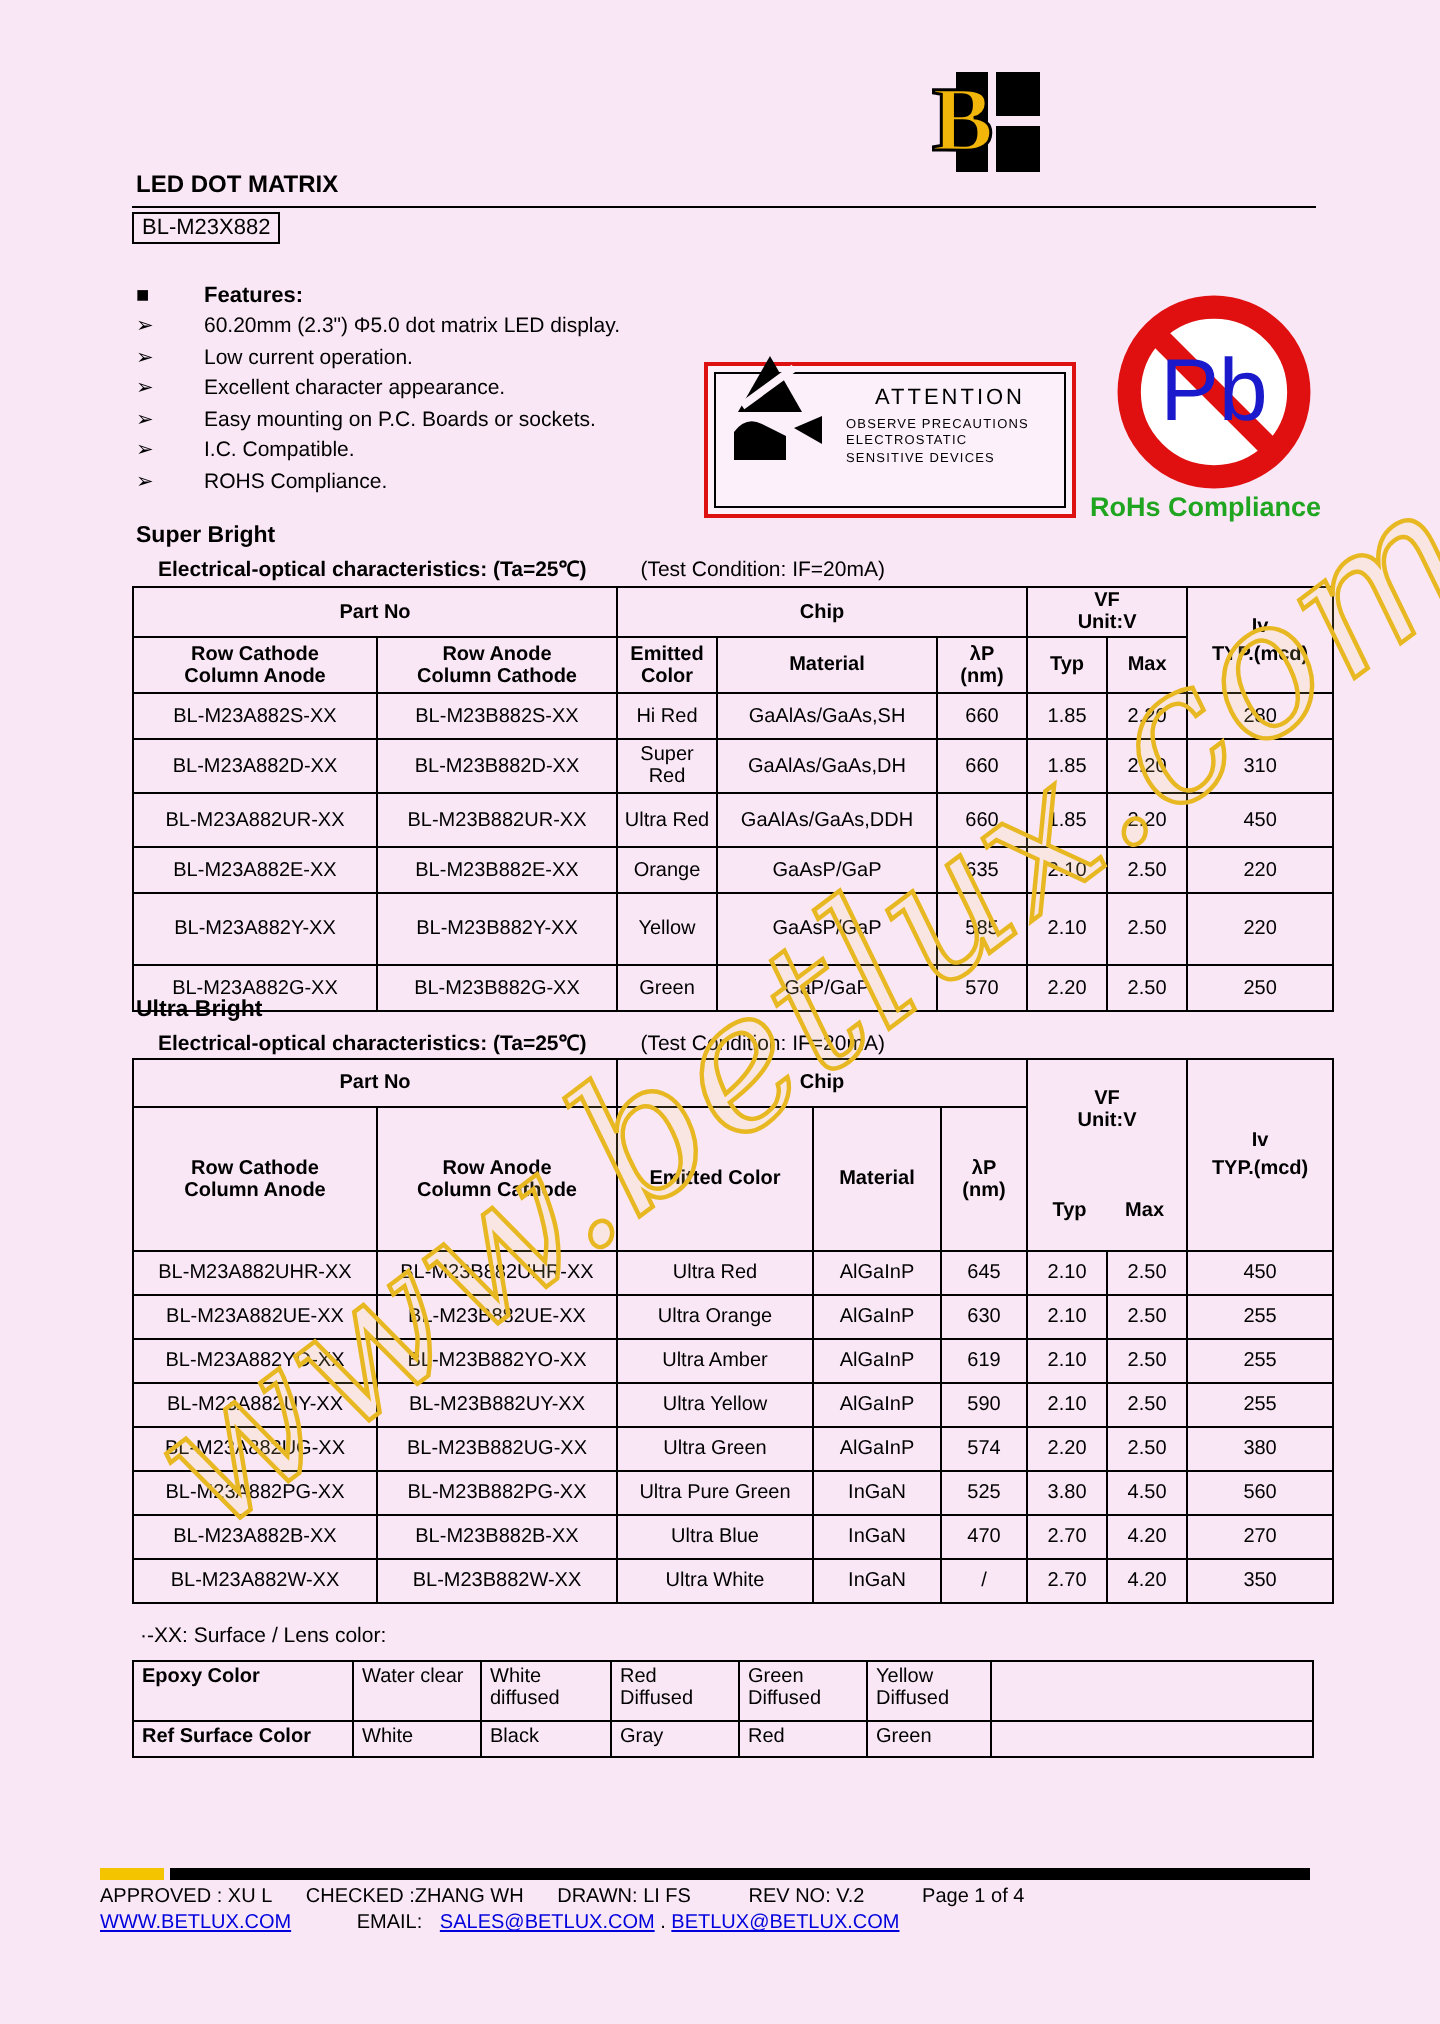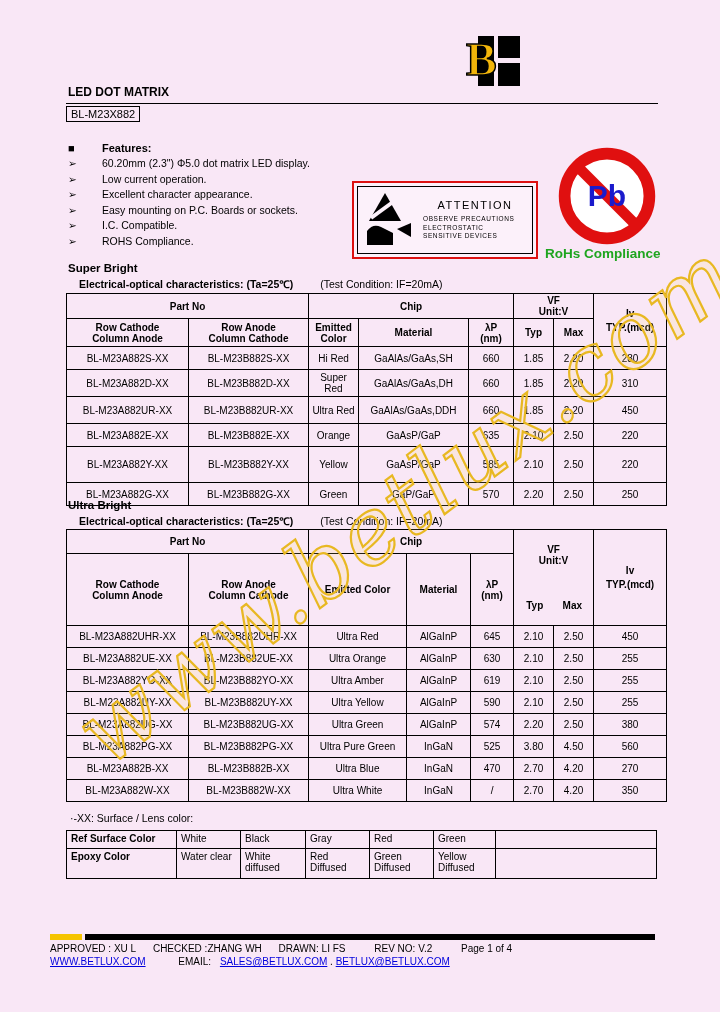--- a/index.html
+++ b/index.html
@@ -26,29 +26,29 @@
   
   .features{position:absolute;left:68px;top:138px;width:305px;font-size:10.5px;}
   .feat-row{display:flex;margin-top:3.5px;line-height:12px;}
   .feat-row .mk{flex:0 0 34px;}
   .feat-head{font-weight:bold;font-size:11px;}
 
   
   .attention{position:absolute;left:352px;top:181px;width:186px;height:78px;
              border:2px solid #dd1111;box-sizing:border-box;background:#fcf1fa;}
   .att-inner{position:absolute;left:3px;top:3px;right:3px;bottom:3px;border:1px solid #000;
-             display:flex;align-items:center;gap:8px;padding:2px 5px;box-sizing:border-box;}
+             display:flex;align-items:flex-end;gap:8px;padding:19px 5px;box-sizing:border-box;}
   .att-text{flex:1;}
   .att-title{font-size:11px;letter-spacing:1.5px;text-align:center;margin-bottom:4px;}
   .att-line{font-size:6.5px;letter-spacing:.6px;line-height:8.5px;}
 
   
   .pb{position:absolute;left:554px;top:145px;width:106px;height:102px;}
   .pb-label{position:absolute;left:0;top:0;width:100%;height:100%;display:flex;align-items:center;
-            justify-content:center;font-size:30px;font-weight:bold;color:#1a1acc;}
+            justify-content:center;font-size:44px;font-weight:normal;color:#1a1acc;}
   .rohs-label{position:absolute;left:545px;top:246px;font-size:13.5px;font-weight:bold;color:#1fa51f;}
 
   
   .sec-title{position:absolute;left:68px;font-weight:bold;font-size:11.5px;}
   .sec-sub{position:absolute;left:79px;font-size:10.5px;}
   .sec-sub .b{font-weight:bold;}
   .sec-sub .cond{margin-left:27px;}
 
   table.spec{position:absolute;left:66px;border-collapse:collapse;table-layout:fixed;}
   table.spec td{border:1px solid #000;font-size:10px;line-height:11px;padding:1px 2px;
@@ -415,38 +415,38 @@
     <colgroup>
         <col style="width:110px">
         <col style="width:64px">
         <col style="width:65px">
         <col style="width:64px">
         <col style="width:64px">
         <col style="width:62px">
         <col style="width:161px">
       </colgroup>
     <tbody>
+    <tr style="height:30px">
+      <td class="hd">Epoxy Color</td>
+      <td>Water clear</td>
+      <td class="no-r">White diffused</td>
+      <td class="no-l">Red Diffused</td>
+      <td class="no-r">Green Diffused</td>
+      <td class="no-l">Yellow Diffused</td>
+      <td></td>
+    </tr>
     <tr style="height:18px">
       <td class="hd">Ref Surface Color</td>
       <td>White</td>
       <td class="no-r">Black</td>
       <td class="no-l">Gray</td>
       <td class="no-r">Red</td>
       <td class="no-l">Green</td>
       <td></td>
     </tr>
-    <tr style="height:30px">
-      <td class="hd">Epoxy Color</td>
-      <td>Water clear</td>
-      <td class="no-r">White diffused</td>
-      <td class="no-l">Red Diffused</td>
-      <td class="no-r">Green Diffused</td>
-      <td class="no-l">Yellow Diffused</td>
-      <td></td>
-    </tr>
   </tbody>
     </table>
 
   <div class="bar-yellow"></div>
   <div class="bar-black"></div>
   <div class="f-line f1">
     <span class="gap-s">APPROVED : XU L</span>
     <span class="gap-s">CHECKED :ZHANG WH</span>
     <span class="gap-m">DRAWN: LI FS</span>
     <span class="gap-m">REV NO: V.2</span>

